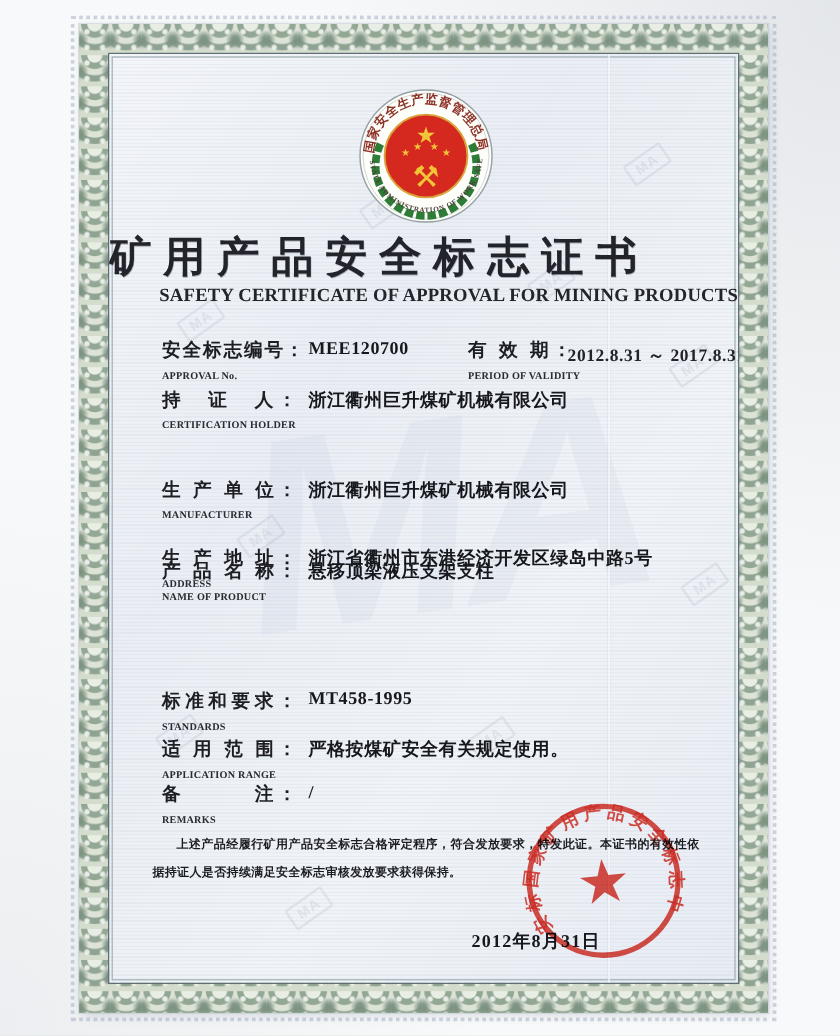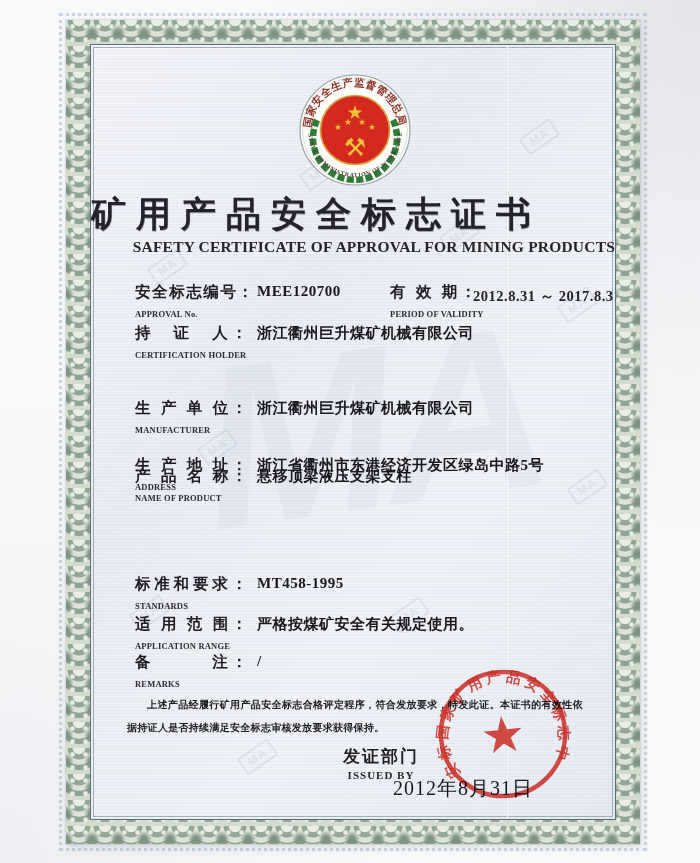--- a/index.html
+++ b/index.html
@@ -69,21 +69,21 @@
   .va-label .flabel{width:86px;}
   .va-value{position:absolute;left:338px;top:5px;font-size:14.5px;font-weight:bold;
       letter-spacing:.5px;white-space:nowrap;}
   
   .declaration{position:absolute;left:36px;top:648px;width:456px;
       font-size:10px;font-weight:bold;line-height:23px;text-indent:2em;
       color:#1c1d23;letter-spacing:.3px;text-align:justify;}
   .issued{position:absolute;left:225px;top:700px;width:130px;text-align:center;}
   .issued-cn{font-size:17px;font-weight:bold;letter-spacing:2px;color:#1d1e24;}
   .issued-en{font:bold 11px "Liberation Serif",serif;color:#26272d;letter-spacing:1px;margin-top:1px;}
-  .issue-date{position:absolute;left:302px;top:730px;font-size:20px;font-weight:normal;
+  .issue-date{position:absolute;left:302px;top:730px;font-size:15px;font-weight:bold;
       letter-spacing:1px;color:#17181e;}
   .stamp{position:absolute;left:344px;top:621px;width:136px;height:136px;
       transform:rotate(-6deg);mix-blend-mode:multiply;}
 </style>
 </head>
 <body>
 
 <div class="sheet">
   <div class="guilloche"></div>
   <div class="paper">
@@ -166,24 +166,20 @@
       <span class="lblwrap"><span class="flabel">适 用 范 围：</span><span class="fsub">APPLICATION RANGE</span></span>
       <span class="fvalue">严格按煤矿安全有关规定使用。</span>
     </div>
     <div class="field" style="top:607px">
       <span class="lblwrap"><span class="flabel">备　　　注：</span><span class="fsub">REMARKS</span></span>
       <span class="fvalue">/</span>
     </div>
 
     <div class="declaration">上述产品经履行矿用产品安全标志合格评定程序，符合发放要求，特发此证。本证书的有效性依据持证人是否持续满足安全标志审核发放要求获得保持。</div>
 
-    <div class="issued">
-      <div class="issued-cn">发证部门</div>
-      <div class="issued-en">ISSUED BY</div>
-    </div>
     <div class="issue-date">2012年8月31日</div>
 
     <div class="stamp">
       <svg viewBox="0 0 136 136" width="136" height="136">
         <defs>
             <path id="stampArc" d="M 23,105 A 56 56 0 1 1 113,105" fill="none"></path>
           </defs>
         <circle cx="68" cy="68" r="62" fill="none" stroke="#dd3127" stroke-width="4.5" opacity="0.85"></circle>
         <text font-size="14.5" font-weight="bold" fill="#dd3127" opacity="0.85" letter-spacing="4" font-family="'DejaVu Sans',sans-serif">
           <textPath href="#stampArc" startOffset="2">安标国家矿用产品安全标志中心</textPath>

